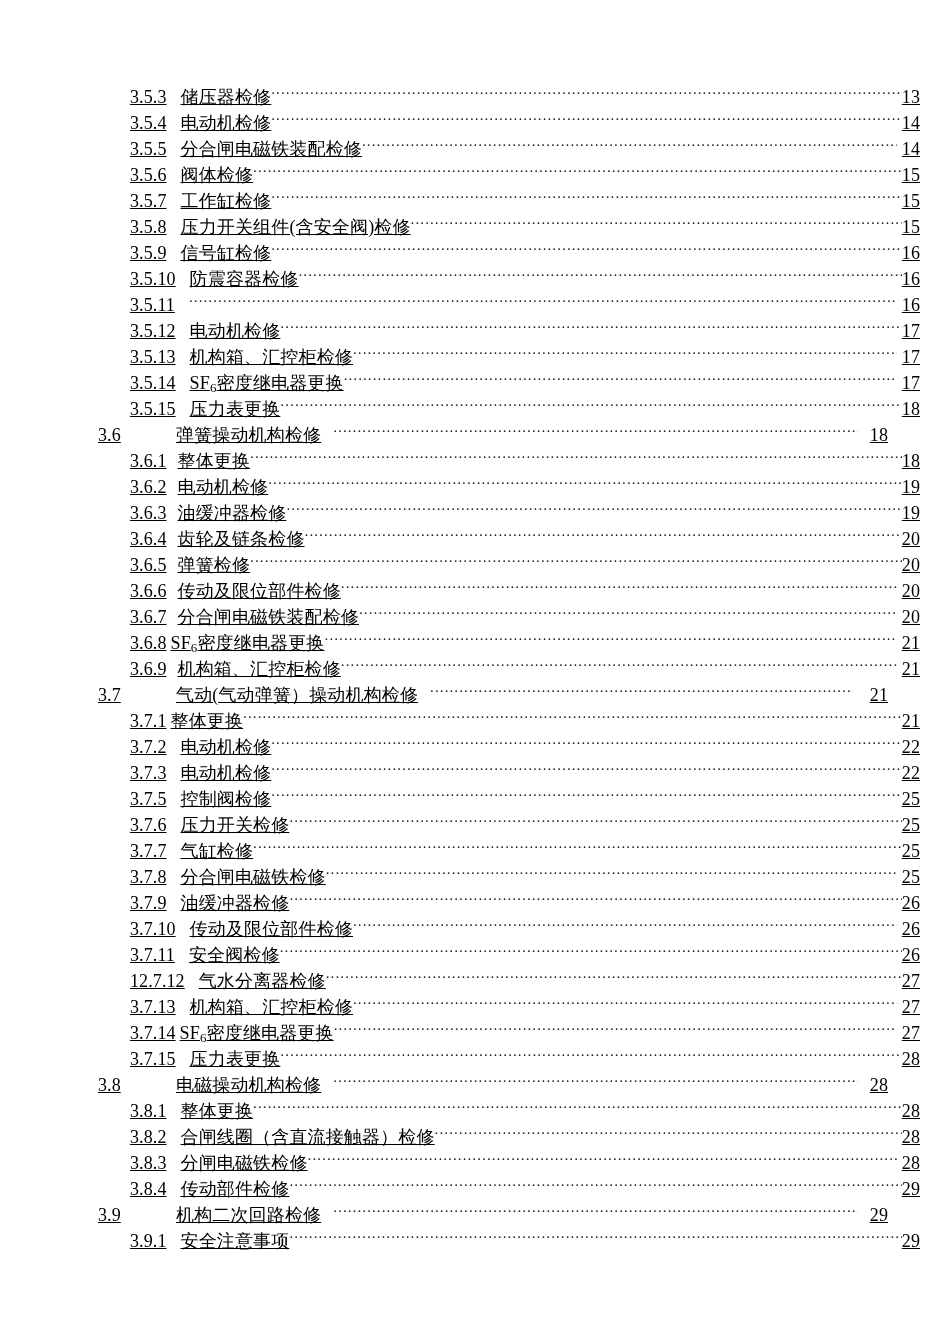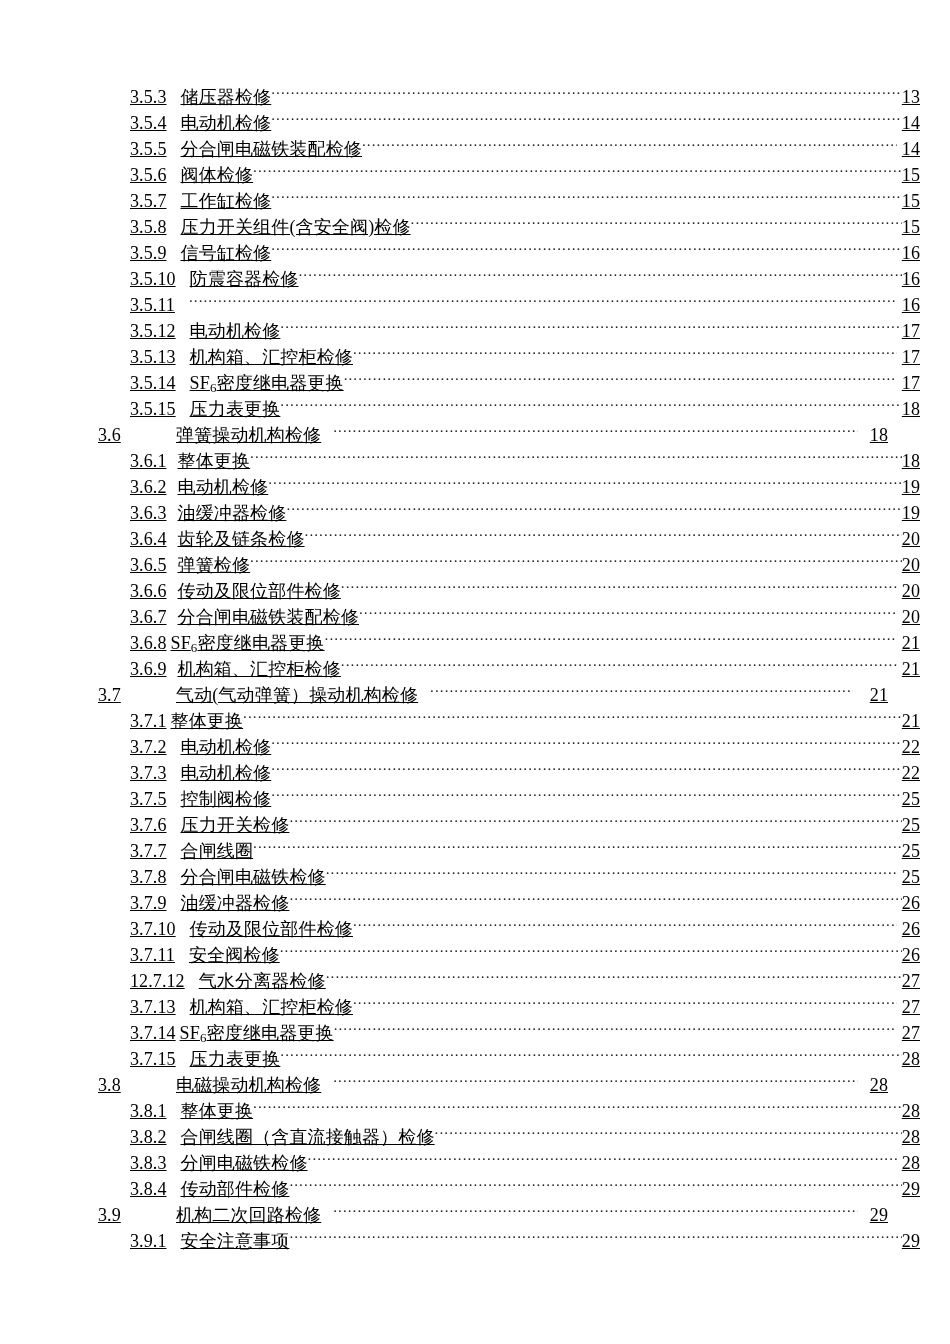--- a/index.html
+++ b/index.html
@@ -300,21 +300,21 @@
       <div class="toc-entry lvl3">
         <span class="num">3.7.6</span>
         <span class="gap-wide"></span>
         <span class="title">压力开关检修</span>
         <span class="leader"></span>
         <span class="pageno">25</span>
       </div>
       <div class="toc-entry lvl3">
         <span class="num">3.7.7</span>
         <span class="gap-wide"></span>
-        <span class="title">合闸线圈</span>
+        <span class="title">气缸检修</span>
         <span class="leader"></span>
         <span class="pageno">25</span>
       </div>
       <div class="toc-entry lvl3">
         <span class="num">3.7.8</span>
         <span class="gap-wide"></span>
         <span class="title">分合闸电磁铁检修</span>
         <span class="leader"></span>
         <span class="pageno pad-left-sp">25</span>
       </div>

